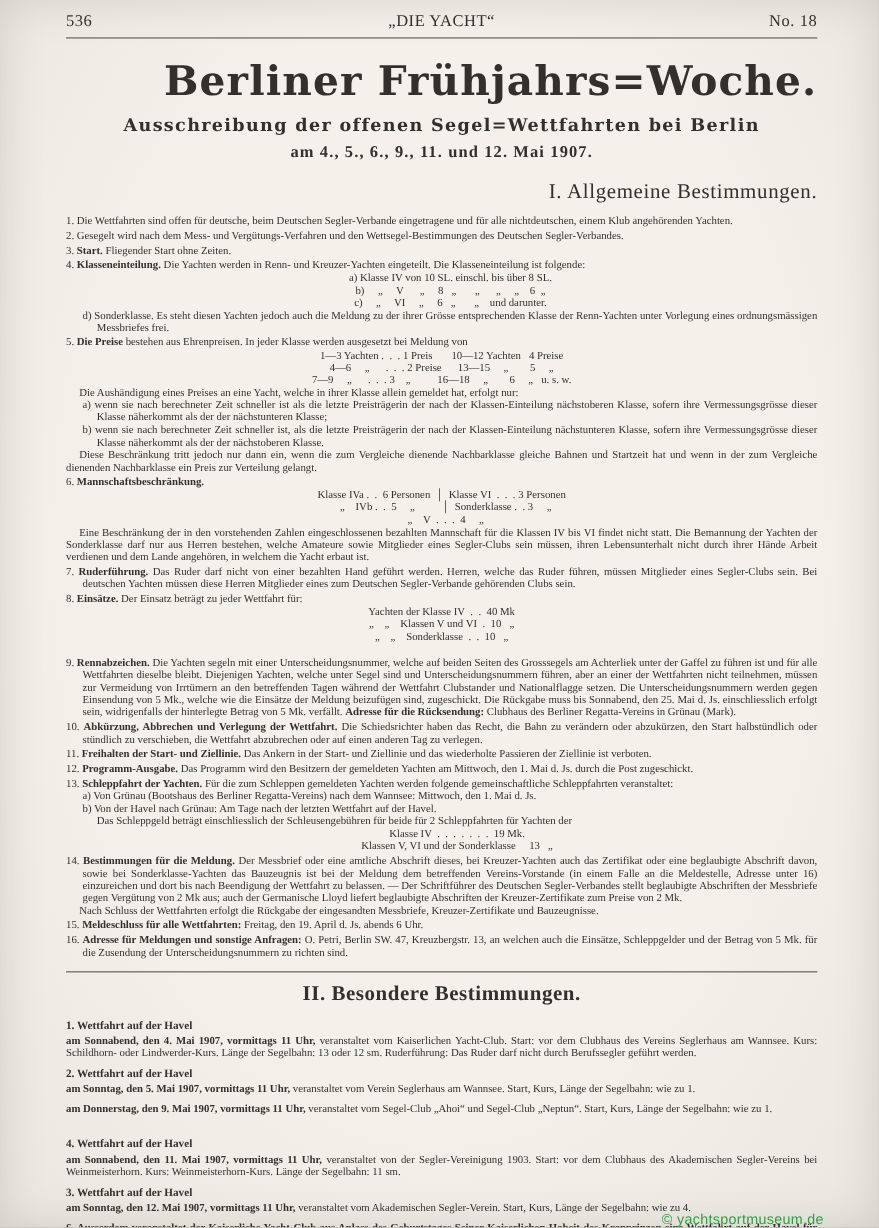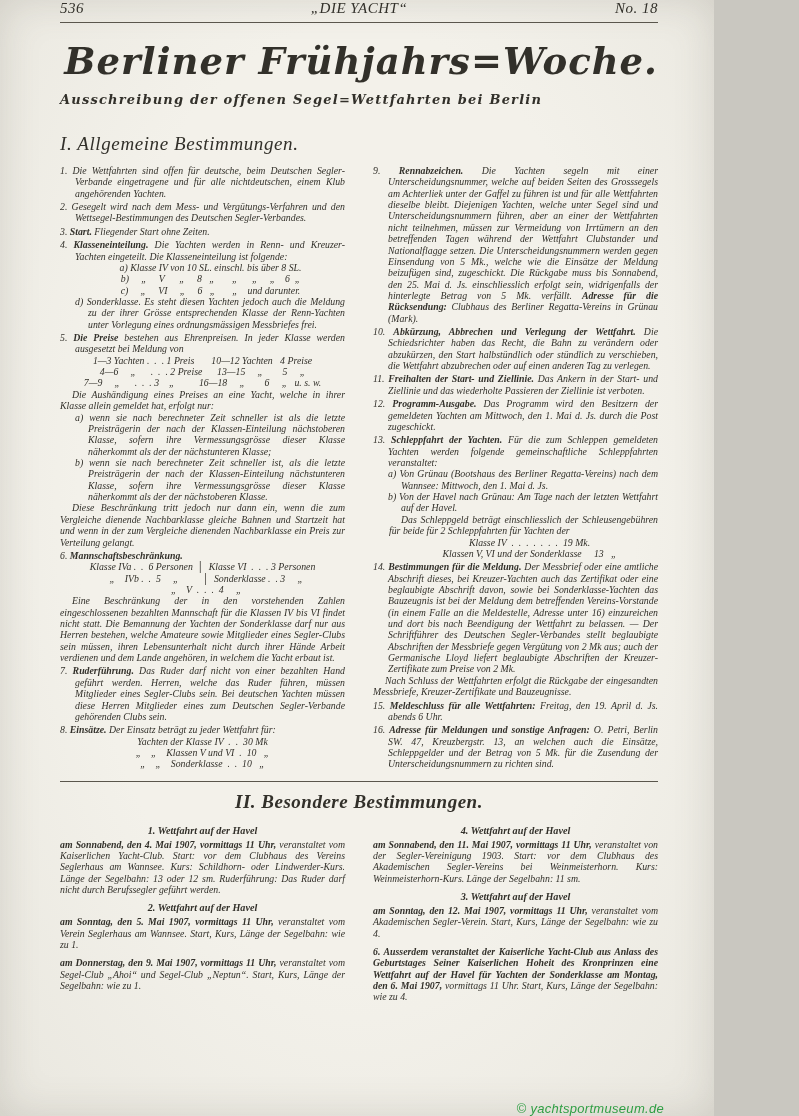--- a/index.html
+++ b/index.html
@@ -1,76 +1,76 @@
 <!DOCTYPE html>
 <html lang="de"><head>
 <meta charset="utf-8">
 <style>
   * { margin:0; padding:0; box-sizing:border-box; }
   html,body { width:799px; height:1116px; }
   body { background:#c9c7c0; font-family:"Liberation Serif", serif; }
   .page {
-    width:714px; height:1116px; overflow:hidden; position:relative;
+    width:799px; height:1116px; overflow:hidden; position:relative;
     background: radial-gradient(ellipse at 50% 45%, #f3f1ea 55%, #e9e7df 100%);
     color:#32302a;
-    padding:0 56px 0 60px;
+    padding:12px 56px 0 60px;
     box-shadow: inset 0 0 40px rgba(90,85,70,.18);
-    font-style: italic;
   }
   
   .page-header { display:grid; grid-template-columns:1fr auto 1fr; align-items:baseline; font-size:15px; letter-spacing:.5px; }
   .page-header .ph-left { text-align:left; }
   .page-header .ph-mid { }
   .page-header .ph-right { text-align:right; }
   .rule { border-top:1px solid #5a564c; height:0; }
   .header-rule { margin-top:5px; }
 
   
   .article-title { text-align:right; font-family:"DejaVu Serif", serif; font-weight:bold; font-size:37px; letter-spacing:1px; margin-top:16px; }
-  .article-subtitle { font-family:"DejaVu Serif", serif; font-weight:bold; font-size:13px; letter-spacing:1.2px; margin-top:9px; }
+  .article-subtitle { text-align:center; font-family:"DejaVu Serif", serif; font-weight:bold; font-size:16px; letter-spacing:1.2px; margin-top:9px; }
   .article-dates { text-align:center; font-weight:bold; font-size:15px; letter-spacing:1px; margin-top:8px; }
 
-  .sec-heading { text-align:left; font-size:19px; font-weight:normal; letter-spacing:.6px; margin:26px 0 10px; }
+  .sec-heading { text-align:right; font-size:19px; font-weight:normal; letter-spacing:.6px; margin:16px 0 10px; }
   .sec2-heading { text-align:center; font-size:19px; font-weight:bold; letter-spacing:.5px; margin:9px 0 8px; }
   .section-rule { margin-top:9px; }
 
   
-  .columns { display:flex; gap:28px; }
+  .columns { display:flex; gap:10px;flex-direction:column; }
   .col { flex:1 1 0; font-size:9.8px; line-height:1.16; text-align:justify; hyphens:auto; }
   .item { margin-bottom:2px; }
   .part { text-align:justify; }
   .part.first { padding-left:15px; text-indent:-15px; }
   .part.body { text-indent:12px; }
   .part.hang { padding-left:28px; text-indent:-13px; }
   .part.ind1 { padding-left:16px; }
   .part.ind2 { padding-left:28px; }
   .part.pre { white-space:pre; text-align:center; text-indent:0; }
   .part.center { text-align:center; padding-left:0; text-indent:0; }
   b { font-weight:bold; }
 
   
   .block { margin-bottom:7px; }
-  .block-title { text-align:center; font-weight:bold; font-size:10.2px; margin:4px 0 2px; }
+  .block-title { text-align:left; font-weight:bold; font-size:10.2px; margin:4px 0 2px; }
 
   .watermark { position:absolute; right:50px; bottom:0; color:#2f9e44; font-size:13px; font-family:"Liberation Sans", sans-serif; letter-spacing:.3px; }
 </style>
 </head>
 <body>
 
 <div class="page">
 
   <header class="page-header">
     <span class="ph-left">536</span>
     <span class="ph-mid">„DIE YACHT“</span>
     <span class="ph-right">No. 18</span>
   </header>
   <div class="rule header-rule"></div>
 
   <h1 class="article-title">Berliner Frühjahrs=Woche.</h1>
   <h2 class="article-subtitle">Ausschreibung der offenen Segel=Wettfahrten bei Berlin</h2>
+  <h3 class="article-dates">am 4., 5., 6., 9., 11. und 12. Mai 1907.</h3>
 
   <h4 class="sec-heading">I. Allgemeine Bestimmungen.</h4>
 
   <div class="columns">
     <div class="col" id="s1-left">
         <div class="item">
           <p class="part first"><span class="num">1. </span><span>Die Wettfahrten sind offen für deutsche, beim Deutschen Segler-Verbande eingetragene und für alle nichtdeutschen, einem Klub angehörenden Yachten.</span></p>
         </div>
         <div class="item">
           <p class="part first"><span class="num">2. </span><span>Gesegelt wird nach dem Mess- und Vergütungs-Verfahren und den Wettsegel-Bestimmungen des Deutschen Segler-Verbandes.</span></p>
@@ -100,21 +100,21 @@
           <p class="part pre"><span>Klasse IVa .  .  6 Personen  │  Klasse VI  .  .  . 3 Personen</span></p>
           <p class="part pre"><span>   „    IVb .  .  5     „          │  Sonderklasse .  . 3     „</span></p>
           <p class="part pre"><span>   „    V  .  .  .  4     „</span></p>
           <p class="part body"><span>Eine Beschränkung der in den vorstehenden Zahlen eingeschlossenen bezahlten Mannschaft für die Klassen IV bis VI findet nicht statt. Die Bemannung der Yachten der Sonderklasse darf nur aus Herren bestehen, welche Amateure sowie Mitglieder eines Segler-Clubs sein müssen, ihren Lebensunterhalt nicht durch ihrer Hände Arbeit verdienen und dem Lande angehören, in welchem die Yacht erbaut ist.</span></p>
         </div>
         <div class="item">
           <p class="part first"><span class="num">7. </span><b>Ruderführung.</b><span> Das Ruder darf nicht von einer bezahlten Hand geführt werden. Herren, welche das Ruder führen, müssen Mitglieder eines Segler-Clubs sein. Bei deutschen Yachten müssen diese Herren Mitglieder eines zum Deutschen Segler-Verbande gehörenden Clubs sein.</span></p>
         </div>
         <div class="item">
           <p class="part first"><span class="num">8. </span><b>Einsätze.</b><span> Der Einsatz beträgt zu jeder Wettfahrt für:</span></p>
-          <p class="part pre center"><span>Yachten der Klasse IV  .  .  30 Mk</span></p>
+          <p class="part pre center"><span>Yachten der Klasse IV  .  .  40 Mk</span></p>
           <p class="part pre center"><span>„    „    Klassen V und VI  .  10   „</span></p>
           <p class="part pre center"><span>„    „    Sonderklasse  .  .  10   „</span></p>
         </div>
       </div>
     <div class="col" id="s1-right">
         <div class="item">
           <p class="part first"><span class="num">9. </span><b>Rennabzeichen.</b><span> Die Yachten segeln mit einer Unterscheidungsnummer, welche auf beiden Seiten des Grosssegels am Achterliek unter der Gaffel zu führen ist und für alle Wettfahrten dieselbe bleibt. Diejenigen Yachten, welche unter Segel sind und Unterscheidungsnummern führen, aber an einer der Wettfahrten nicht teilnehmen, müssen zur Vermeidung von Irrtümern an den betreffenden Tagen während der Wettfahrt Clubstander und Nationalflagge setzen. Die Unterscheidungsnummern werden gegen Einsendung von 5 Mk., welche wie die Einsätze der Meldung beizufügen sind, zugeschickt. Die Rückgabe muss bis Sonnabend, den 25. Mai d. Js. einschliesslich erfolgt sein, widrigenfalls der hinterlegte Betrag von 5 Mk. verfällt. </span><b>Adresse für die Rücksendung:</b><span> Clubhaus des Berliner Regatta-Vereins in Grünau (Mark).</span></p>
         </div>
         <div class="item">
           <p class="part first"><span class="num">10. </span><b>Abkürzung, Abbrechen und Verlegung der Wettfahrt.</b><span> Die Schiedsrichter haben das Recht, die Bahn zu verändern oder abzukürzen, den Start halbstündlich oder stündlich zu verschieben, die Wettfahrt abzubrechen oder auf einen anderen Tag zu verlegen.</span></p>

